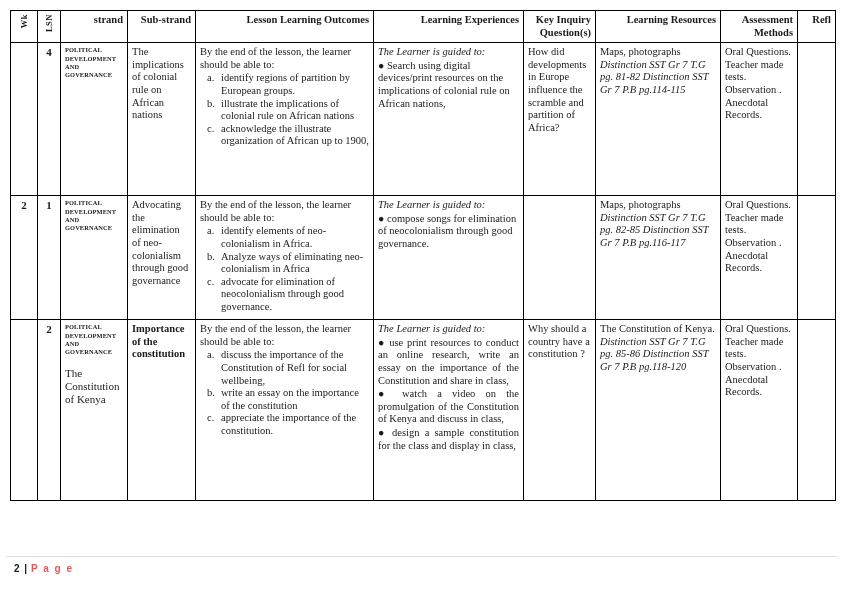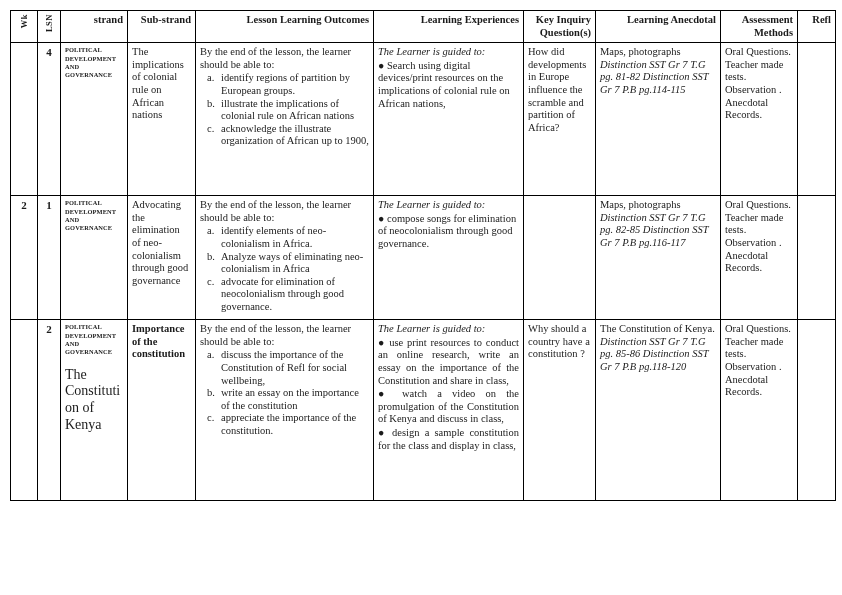--- a/index.html
+++ b/index.html
@@ -29,21 +29,21 @@
   th.rot span {
     display: inline-block;
     writing-mode: vertical-rl;
     transform: rotate(180deg);
     font-size: 8.5px;
     letter-spacing: 0.5px;
   }
 
   td.c-num { font-weight: bold; text-align: center; font-size: 11px; }
   .strand-caps { font-weight: bold; font-size: 6.4px; line-height: 1.3; letter-spacing: 0.1px; }
-  .strand-extra { margin-top: 10px; font-size: 14px; }
+  .strand-extra { margin-top: 10px; font-size: 11px; }
   td.c-sub.bold { font-weight: bold; }
 
   .out-intro { margin-bottom: 1px; }
   .out-item { display: flex; padding-left: 7px; }
   .out-item .marker { width: 14px; flex: 0 0 14px; }
   .out-item .otext { flex: 1; }
 
   .exp-intro { margin-bottom: 1px; font-style: italic; }
   .exp-bullet { margin-bottom: 1px; }
   td.c-exp.justify .exp-bullet, td.c-exp.justify .exp-intro { text-align: justify; }
@@ -81,21 +81,21 @@
     </colgroup>
     <thead>
       <tr>
         <th class="rot"><span>Wk</span></th>
         <th class="rot"><span>LSN</span></th>
         <th>strand</th>
         <th>Sub-strand</th>
         <th>Lesson Learning Outcomes</th>
         <th>Learning Experiences</th>
         <th>Key Inquiry Question(s)</th>
-        <th>Learning Anecdotal</th>
+        <th>Learning Resources</th>
         <th>Assessment Methods</th>
         <th>Refl</th>
       </tr>
     </thead>
     <tbody id="table-body">
         <tr>
           <td class="c-num"></td>
           <td class="c-num">4</td>
           <td class="c-strand">
             <div class="strand-caps">POLITICAL DEVELOPMENT AND GOVERNANCE</div>
@@ -195,14 +195,18 @@
           <td class="c-res">
             <div class="res-plain">The Constitution of Kenya.</div>
             <div class="res-italic">Distinction SST Gr 7 T.G pg. 85-86 Distinction SST Gr 7 P.B pg.118-120</div>
           </td>
           <td class="c-assess">Oral Questions. Teacher made tests. Observation . Anecdotal Records.</td>
           <td class="c-refl"></td>
         </tr>
       </tbody>
   </table>
 
+  <div class="footer">
+    <span class="pg-prefix">2 |</span>
+    <span class="pg-word" style="color: rgb(228, 87, 90);">P a g e</span>
+  </div>
 
 </div>
 
 </body></html>

